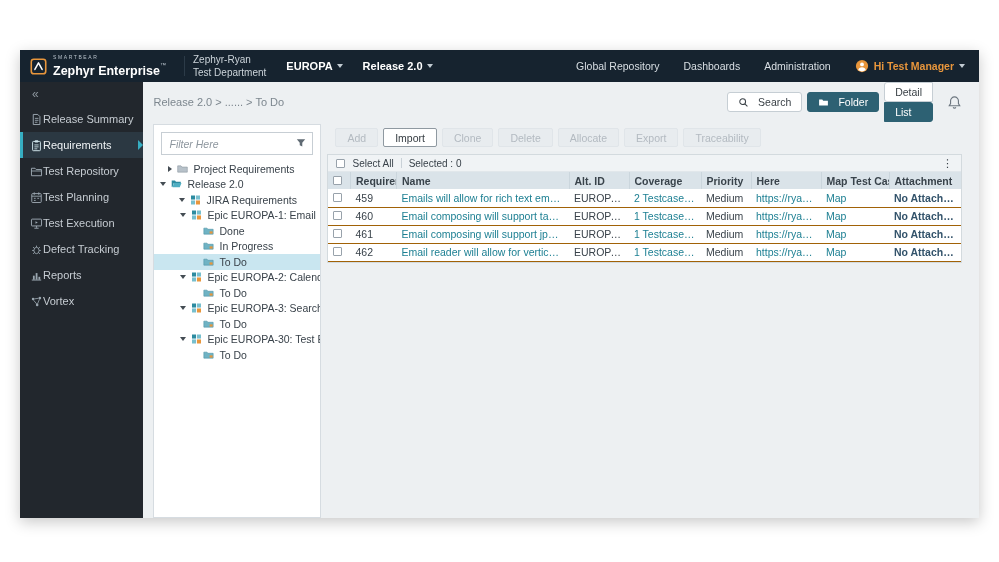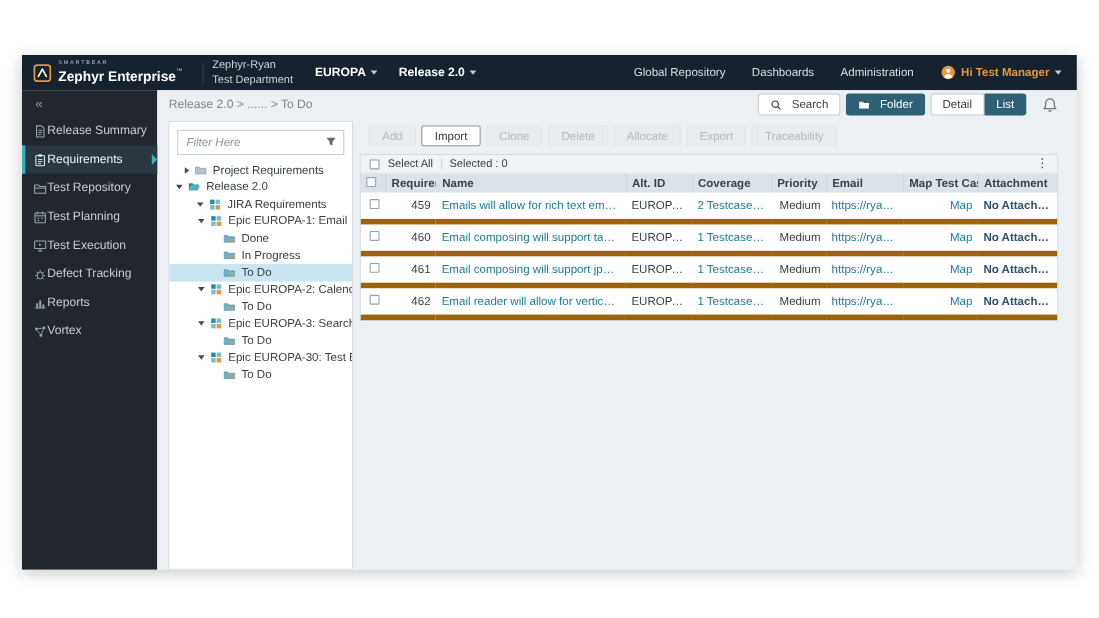--- a/index.html
+++ b/index.html
@@ -41,21 +41,21 @@
   .sb-item.active::after{content:"";position:absolute;right:0;top:50%;margin-top:-5px;
     border-top:5px solid transparent;border-bottom:5px solid transparent;border-left:5px solid #36aec2;}
 
   .main{flex:1;display:flex;flex-direction:column;min-width:0;background:#edf0f2;}
   .crumb-row{flex:0 0 26px;display:flex;align-items:center;padding:0 17px 0 10px;gap:5px;}
   .crumb{font-size:11px;color:#7d878f;flex:1;white-space:nowrap;overflow:hidden;}
   .btn{display:inline-flex;align-items:center;gap:9px;height:20px;padding:0 10px;font-size:10.5px;border-radius:3px;white-space:nowrap;}
   .btn-light{background:#ffffff;border:1px solid #c6ced4;color:#3a4147;}
   .btn-dark{background:#2d6173;border:1px solid #2d6173;color:#ffffff;}
   .btn-ico{width:11px;height:11px;}
-  .seg{display:flex;}
+  .seg{display:flex;flex-direction:column;}
   .seg .btn{border-radius:0;}
   .seg .btn:first-child{border-radius:3px 0 0 3px;}
   .seg .btn:last-child{border-radius:0 3px 3px 0;}
   .bell{width:15px;height:15px;color:#6d7780;margin-left:9px;}
 
   .content-row{flex:1;display:flex;padding:2px 17px 0 10px;min-height:0;}
   .tree-panel{flex:0 0 168px;background:#ffffff;border:1px solid #d6dce1;display:flex;flex-direction:column;overflow:hidden;}
   .filter-wrap{margin:7px 7px 6px;position:relative;}
   .filter-input{width:100%;height:23px;border:1px solid #c7ced4;font-size:10.5px;padding:0 22px 0 7px;color:#3a4147;outline:none;cursor:text;font-family:"Liberation Sans",sans-serif;}
   .filter-input::placeholder{color:#8d969e;font-style:italic;}
@@ -79,22 +79,22 @@
   .selectbar{height:17px;display:flex;align-items:center;padding:0 8px;gap:7px;font-size:10px;color:#39424a;
              border-bottom:1px solid #e1e7eb;background:#f0f3f5;}
   .selectbar .divider{width:1px;height:10px;background:#c9d1d7;}
   .dots{font-size:11px;color:#39424a;line-height:1;}
   .cb{width:9px;height:9px;border:1px solid #98a2ab;background:#ffffff;border-radius:1px;display:inline-block;flex:0 0 auto;}
 
   table{width:100%;border-collapse:collapse;table-layout:fixed;font-size:10.5px;}
   thead th{background:#dae3e9;color:#39434b;font-weight:700;text-align:left;height:17px;padding:0 5px;
            border-right:1px solid #cbd6dd;white-space:nowrap;overflow:hidden;}
   thead th:last-child{border-right:none;}
-  tbody td{height:18px;padding:6px 5px;border-bottom:5px solid #a16207;white-space:nowrap;overflow:hidden;
-           text-overflow:ellipsis;color:#39424a;text-align:right;}
+  tbody td{height:18px;padding:0 5px;border-bottom:1px solid #a16207;white-space:nowrap;overflow:hidden;
+           text-overflow:ellipsis;color:#39424a;}
   .t-link{color:#1c7f92;}
   .t-bold{color:#33536b;font-weight:700;}
 </style>
 </head>
 <body>
 
 <div class="app" data-interactable="false">
 
   <header class="topbar" data-interactable="false">
     <div class="brand" data-interactable="false">
@@ -447,21 +447,21 @@
                   <col style="width:72px">
               </colgroup>
               <thead>
                 <tr data-interactable="false">
                     <th data-interactable="false"><span class="cb" data-interactable="true"></span></th>
                     <th data-interactable="true">Requireme...</th>
                     <th data-interactable="true">Name</th>
                     <th data-interactable="true">Alt. ID</th>
                     <th data-interactable="true">Coverage</th>
                     <th data-interactable="true">Priority</th>
-                    <th data-interactable="true">Email</th>
+                    <th data-interactable="true">Here</th>
                     <th data-interactable="true">Map Test Case</th>
                     <th data-interactable="true">Attachment</th>
                   </tr>
               </thead>
               <tbody>
                   <tr class="table-row" data-interactable="true">
                     <td data-interactable="false"><span class="cb" data-interactable="true"></span></td>
                     <td data-interactable="false">459</td>
                     <td class="t-link" data-interactable="true">Emails will allow for rich text embedding</td>
                     <td data-interactable="false">EUROPA-12</td>

